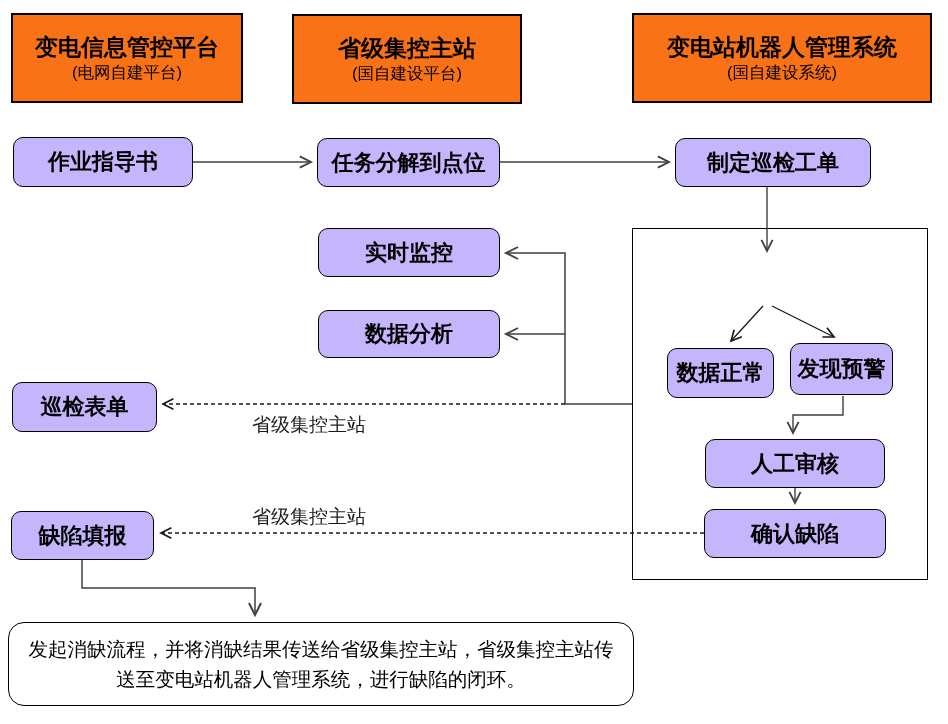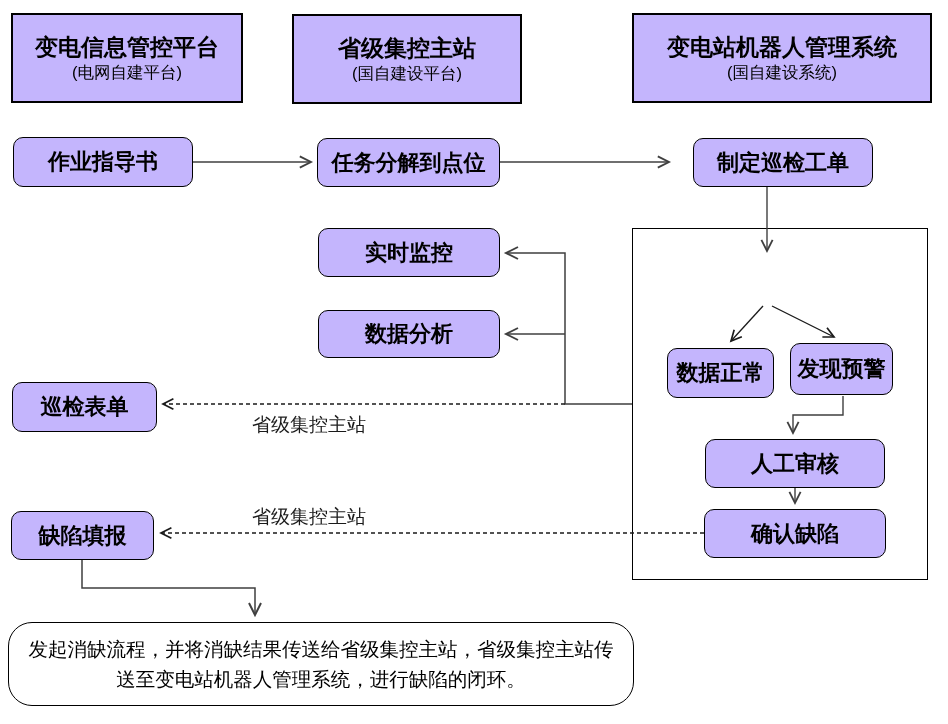--- a/index.html
+++ b/index.html
@@ -23,21 +23,21 @@
   }
   #wires {
     position: absolute;
     left: 0; top: 0;
     z-index: 2;
   }
   
   .hdr {
     position: absolute;
     border: 2px solid #000000;
-    background: #c4b5fd;
+    background: #f97316;
     display: flex;
     flex-direction: column;
     align-items: center;
     justify-content: center;
     z-index: 3;
     text-align: center;
   }
   .hdr-title {
     font-size: 23px;
     font-weight: bold;
@@ -74,21 +74,21 @@
     font-size: 19px;
     font-weight: normal;
     color: #1a1a1a;
     z-index: 3;
     white-space: nowrap;
   }
   
   #note-box {
     position: absolute;
     border: 1.6px solid #000000;
-    border-radius: 24px;
+    border-radius: 16px;
     background: #ffffff;
     display: flex;
     align-items: center;
     justify-content: center;
     text-align: center;
     font-size: 19.5px;
     font-weight: normal;
     color: #000000;
     line-height: 1.55;
     padding: 4px 10px;
@@ -145,21 +145,21 @@
     <span class="hdr-title">省级集控主站</span>
     <span class="hdr-sub">(国自建设平台)</span>
   </div>
   <div class="hdr" style="left:632px; top:13px; width:300px; height:90px;">
     <span class="hdr-title">变电站机器人管理系统</span>
     <span class="hdr-sub">(国自建设系统)</span>
   </div>
 
   <div class="node" style="left:13px; top:137px; width:180px; height:50px;">作业指导书</div>
   <div class="node" style="left:317px; top:138px; width:183px; height:49px;">任务分解到点位</div>
-  <div class="node" style="left:693px; top:138px; width:180px; height:49px;">制定巡检工单</div>
+  <div class="node" style="left:675px; top:138px; width:196px; height:49px;">制定巡检工单</div>
   <div class="node" style="left:318px; top:228px; width:182px; height:49px;">实时监控</div>
   <div class="node" style="left:318px; top:310px; width:182px; height:48px;">数据分析</div>
   <div class="node" style="left:12px; top:382px; width:145px; height:50px;">巡检表单</div>
   <div class="node" style="left:790px; top:343px; width:103px; height:52px;">发现预警</div>
   <div class="node" style="left:667px; top:348px; width:107px; height:50px;">数据正常</div>
   <div class="node" style="left:705px; top:439px; width:180px; height:49px;">人工审核</div>
   <div class="node" style="left:704px; top:509px; width:182px; height:49px;">确认缺陷</div>
   <div class="node" style="left:11px; top:511px; width:143px; height:49px;">缺陷填报</div>
 
   <div class="float-label" style="left:252px; top:412px;">省级集控主站</div>

